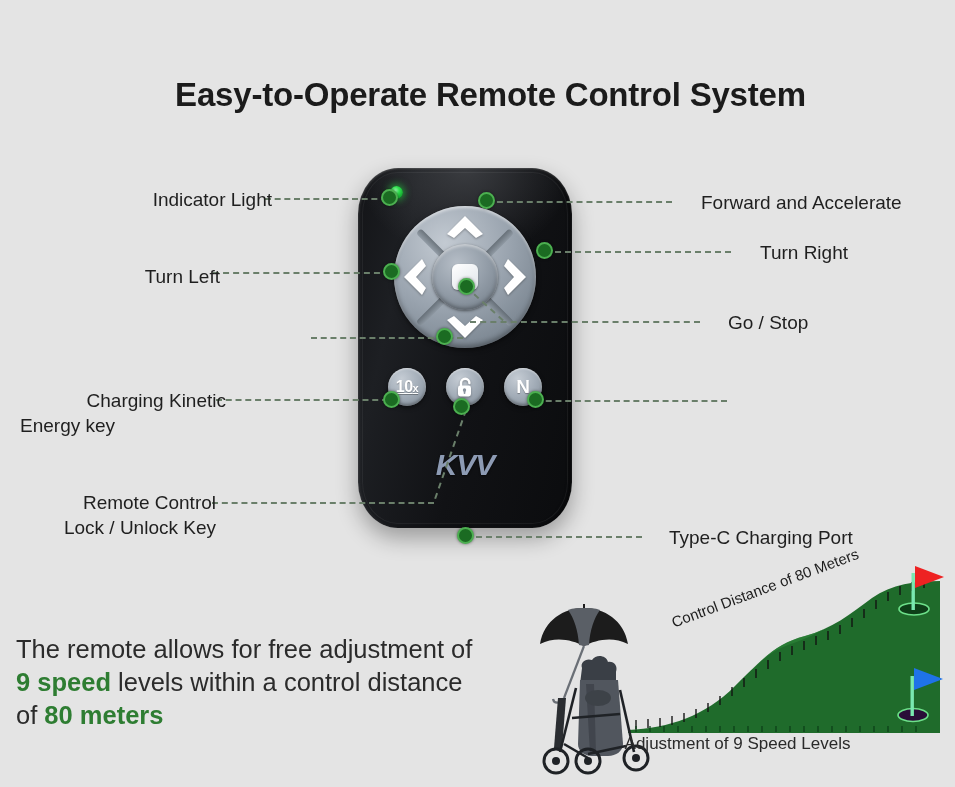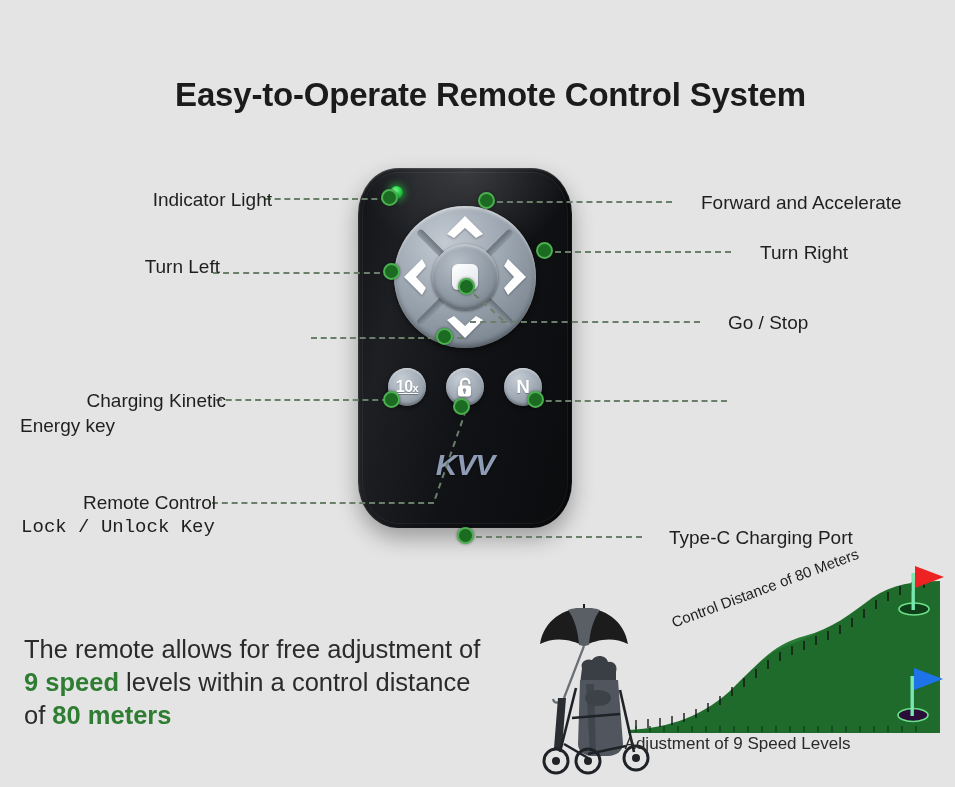--- a/index.html
+++ b/index.html
@@ -168,21 +168,20 @@
   .label.left  { text-align:right; }
 
   
   #blurb {
     position:absolute;
     left:16px; top:633px;
     width:500px;
     font-size:25.5px;
     line-height:1.30;
     color:#2b2b2b;
-    margin-left:8px;
   }
   #blurb .hl { color:#2e7d32; font-weight:bold; }
 
   
   #golf {
     position:absolute;
     left:520px; top:548px;
     width:435px; height:239px;
   }
   #golf svg { display:block; }
@@ -302,33 +301,33 @@
   <div class="dot" style="left:436px; top:328px;"></div>
   <div class="dot" style="left:383px; top:391px;"></div>
   <div class="dot" style="left:453px; top:398px;"></div>
   <div class="dot" style="left:527px; top:391px;"></div>
   <div class="dot" style="left:457px; top:527px;"></div>
 
   <div class="label left" style="left:0px; top:187px; width:252px;">
     <span>Indicator Light</span>
   </div>
 
-  <div class="label left" style="left:0px; top:254px; width:200px;padding-left:8px;">
+  <div class="label left" style="left:0px; top:264px; width:200px;padding-left:8px;">
     <span>Turn Left</span>
   </div>
 
 
   <div class="label left" style="left:0px; top:388px; width:206px;">
     <div>Charging Kinetic</div>
     <div style="text-align:left;">Energy key</div>
   </div>
 
   <div class="label left" style="left:0px; top:490px; width:196px;">
     <div>Remote Control</div>
-    <div style="text-align:center;font-family:Liberation Mono, monospace;">Lock / Unlock Key</div>
+    <div style="text-align:right;">Lock / Unlock Key</div>
   </div>
 
   <div class="label right" style="left:681px; top:190px;">
     <span>Forward and Accelerate</span>
   </div>
 
   <div class="label right" style="left:740px; top:240px;">
     <span>Turn Right</span>
   </div>
 

